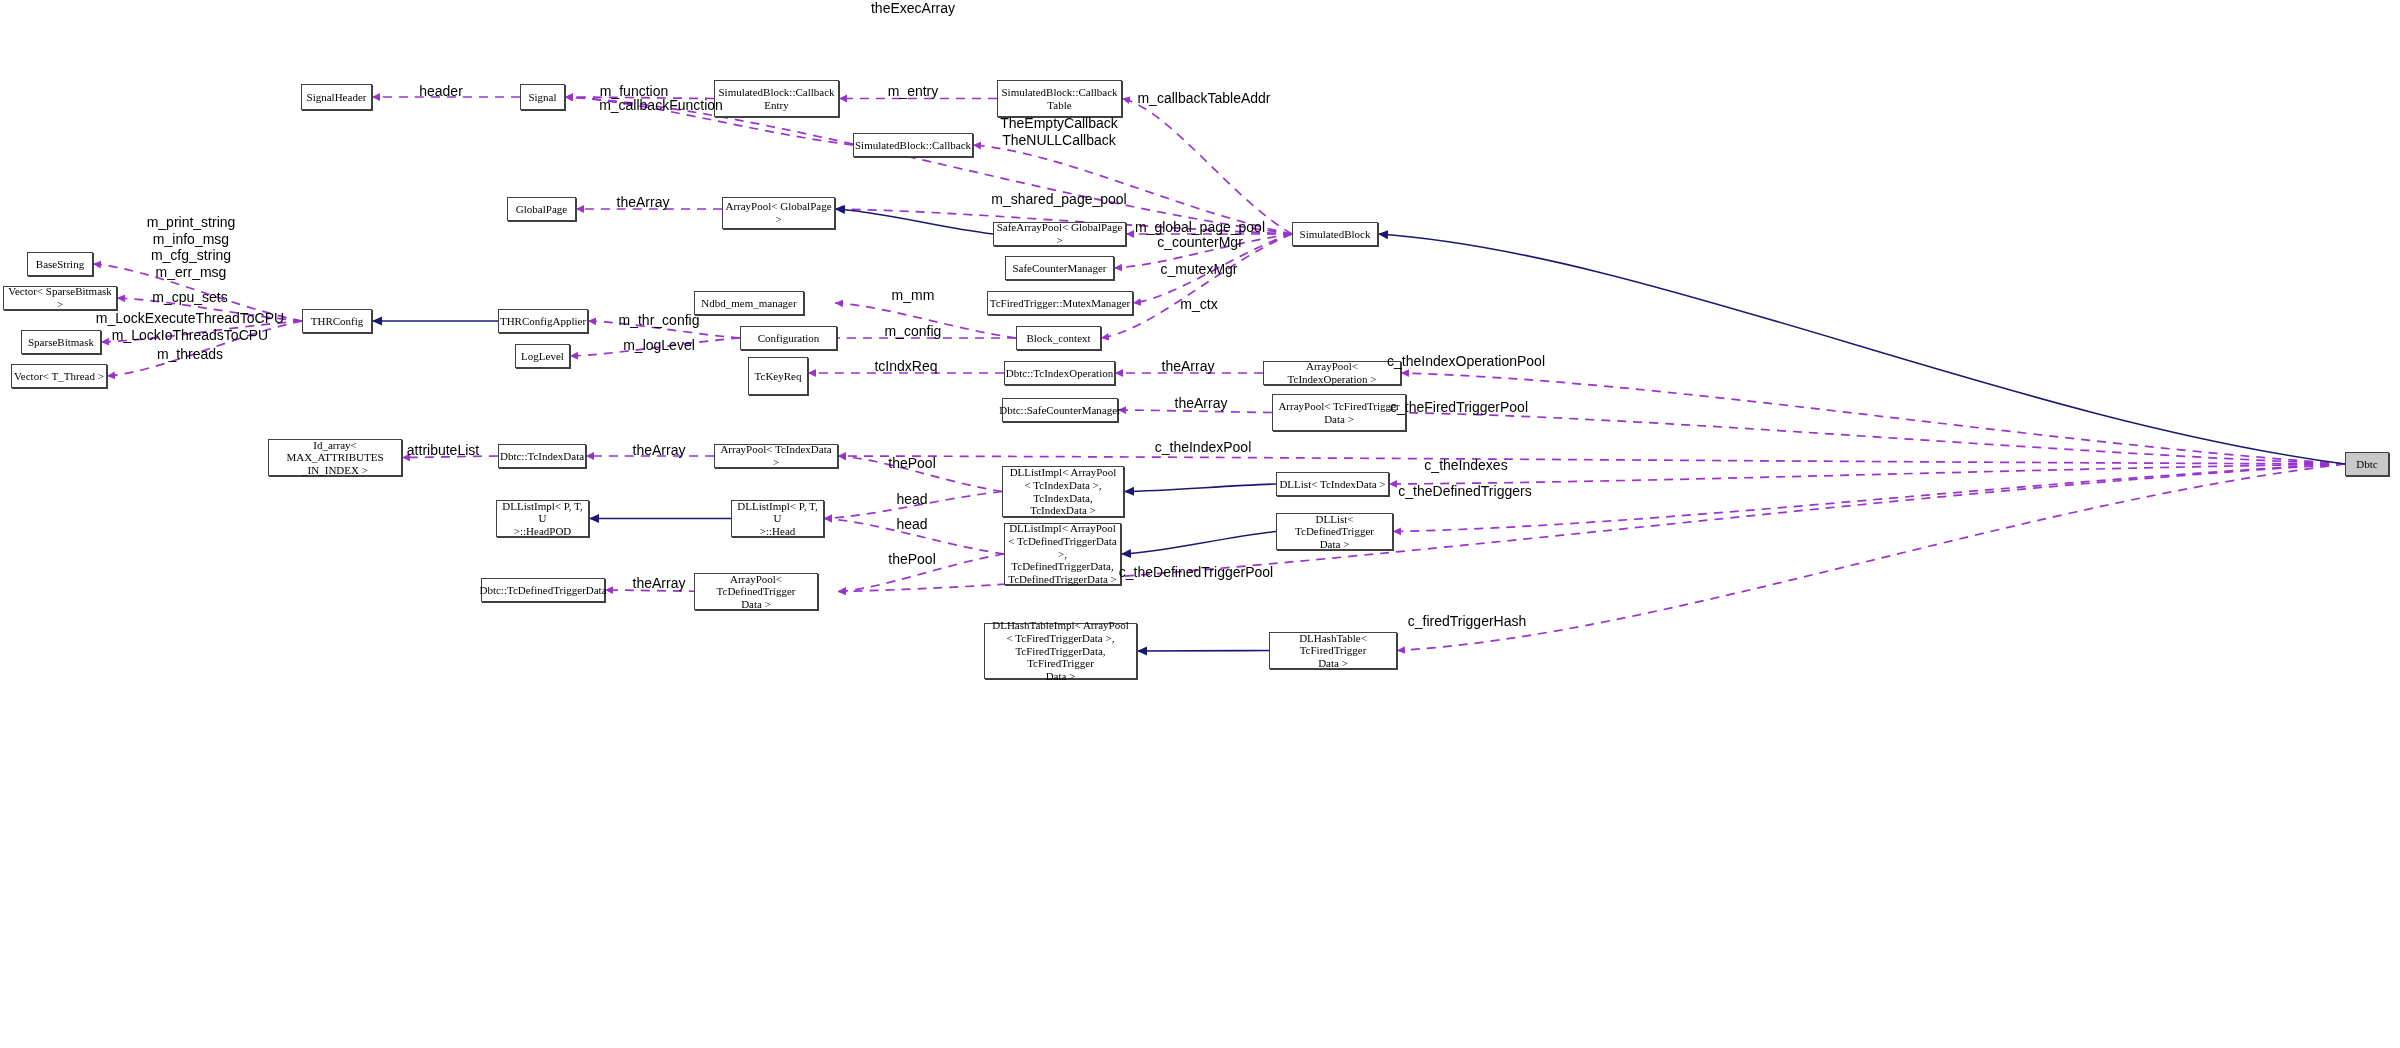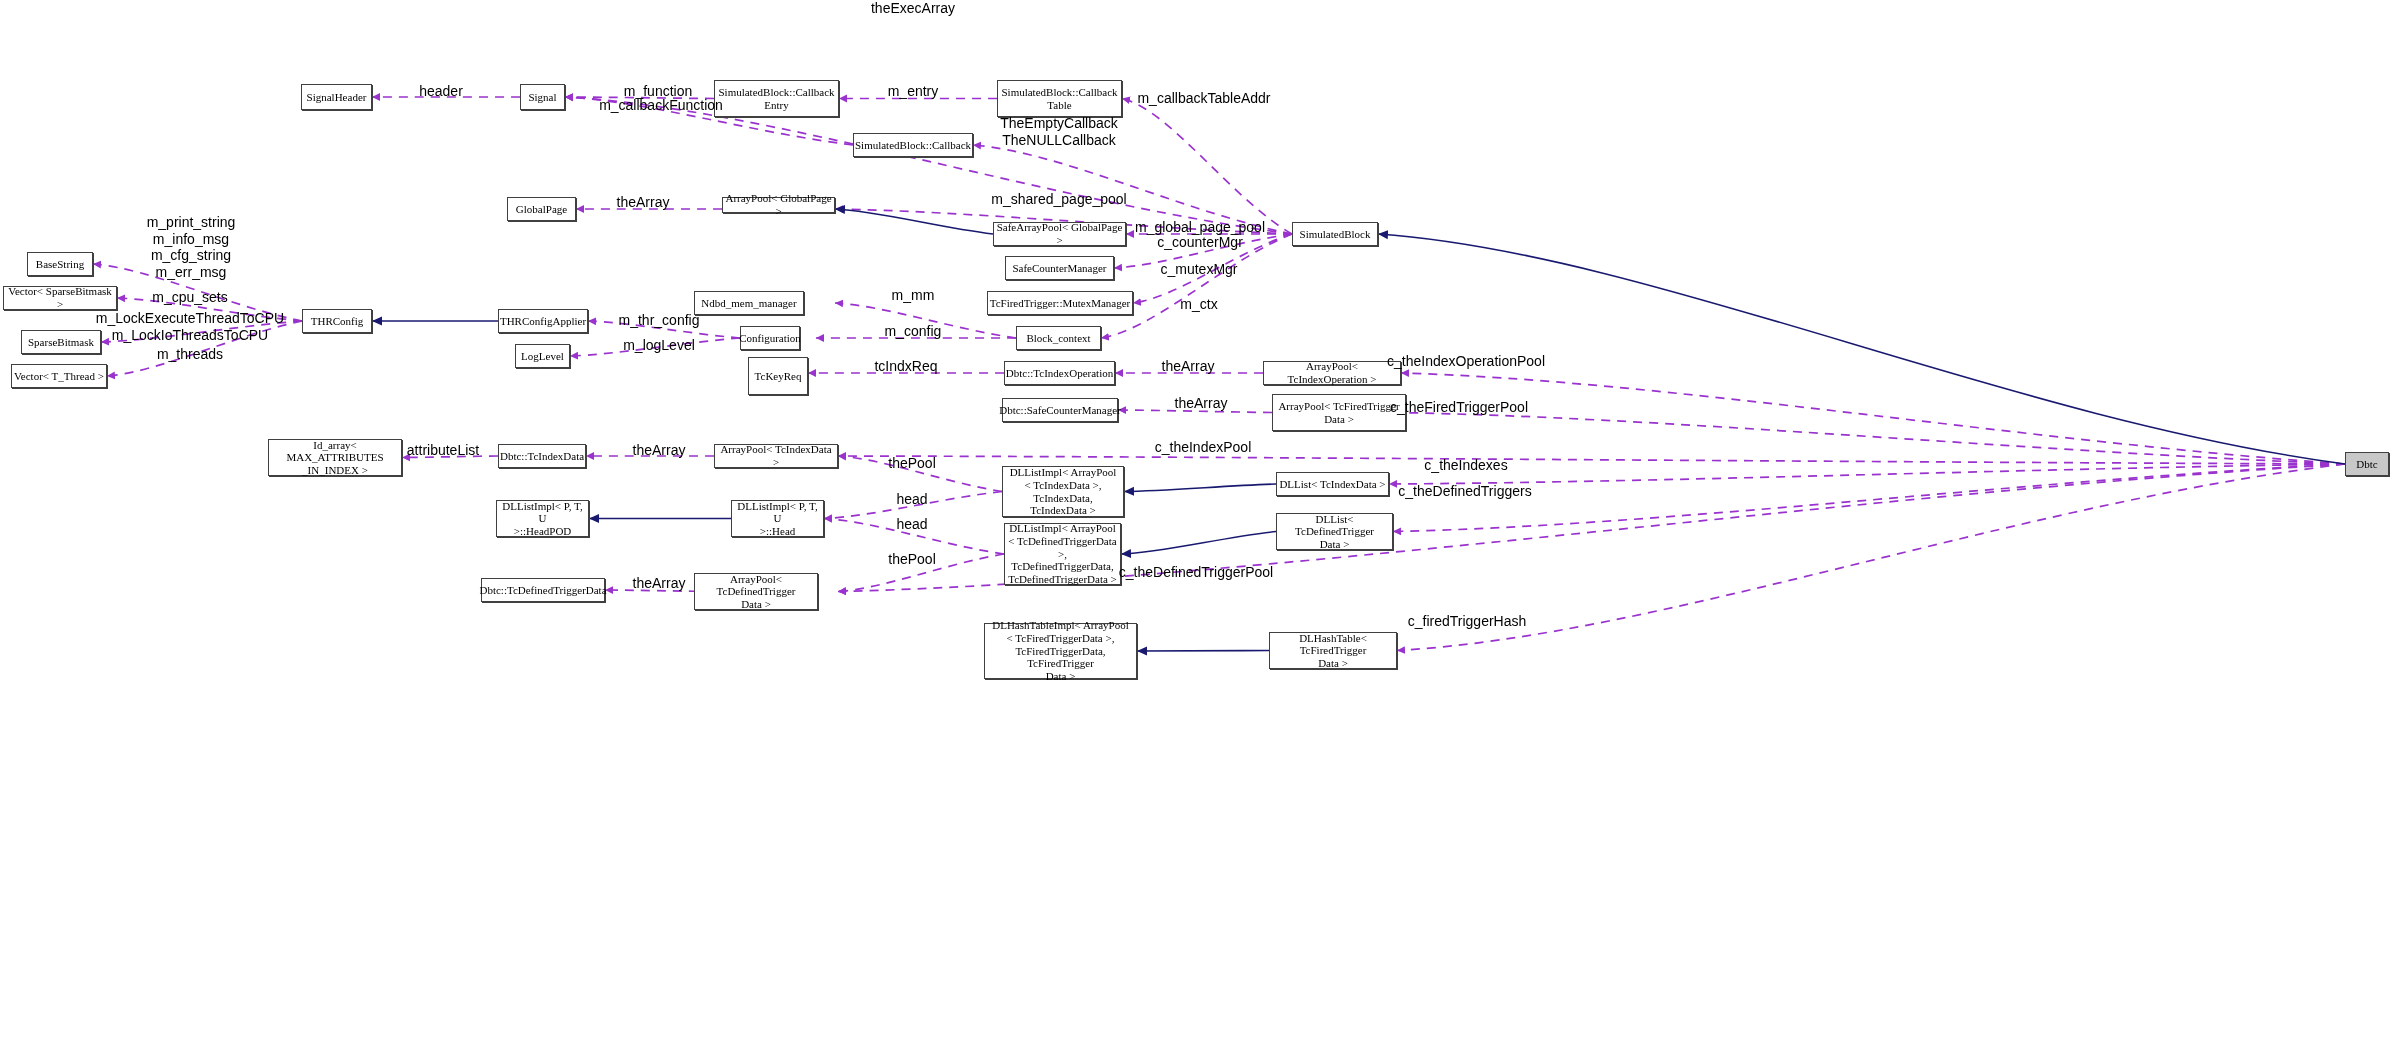--- a/index.html
+++ b/index.html
@@ -105,32 +105,32 @@
   </svg>
   <div id="node-layer">
       <div class="node" style="left: 301px; top: 84px; width: 71px; height: 26px;">SignalHeader</div>
       <div class="node" style="left: 520px; top: 84px; width: 45px; height: 26px;">Signal</div>
       <div class="node" style="left: 714px; top: 80px; width: 125px; height: 37px;">SimulatedBlock::Callback
 Entry</div>
       <div class="node" style="left: 997px; top: 80px; width: 125px; height: 37px;">SimulatedBlock::Callback
 Table</div>
       <div class="node" style="left: 853px; top: 133px; width: 120px; height: 24px;">SimulatedBlock::Callback</div>
       <div class="node" style="left: 507px; top: 197px; width: 69px; height: 24px;">GlobalPage</div>
-      <div class="node" style="left: 722px; top: 197px; width: 113px; height: 16px;">ArrayPool&lt; GlobalPage &gt;</div>
+      <div class="node" style="left: 722px; top: 197px; width: 113px; height: 32px;">ArrayPool&lt; GlobalPage &gt;</div>
       <div class="node" style="left: 993px; top: 222px; width: 133px; height: 24px;">SafeArrayPool&lt; GlobalPage &gt;</div>
       <div class="node" style="left: 1292px; top: 222px; width: 86px; height: 24px;">SimulatedBlock</div>
       <div class="node" style="left: 27px; top: 252px; width: 66px; height: 24px;">BaseString</div>
       <div class="node" style="left: 1005px; top: 256px; width: 109px; height: 24px;">SafeCounterManager</div>
       <div class="node" style="left: 3px; top: 286px; width: 114px; height: 24px;">Vector&lt; SparseBitmask &gt;</div>
       <div class="node" style="left: 694px; top: 291px; width: 110px; height: 24px;">Ndbd_mem_manager</div>
       <div class="node" style="left: 987px; top: 291px; width: 146px; height: 24px;">TcFiredTrigger::MutexManager</div>
       <div class="node" style="left: 302px; top: 309px; width: 70px; height: 24px;">THRConfig</div>
       <div class="node" style="left: 498px; top: 309px; width: 90px; height: 24px;">THRConfigApplier</div>
       <div class="node" style="left: 21px; top: 330px; width: 80px; height: 24px;">SparseBitmask</div>
-      <div class="node" style="left: 740px; top: 326px; width: 60px; height: 24px;">Configuration</div>
+      <div class="node" style="left: 740px; top: 326px; width: 97px; height: 24px;">Configuration</div>
       <div class="node" style="left: 1016px; top: 326px; width: 85px; height: 24px;">Block_context</div>
       <div class="node" style="left: 515px; top: 344px; width: 55px; height: 24px;">LogLevel</div>
       <div class="node" style="left: 748px; top: 357px; width: 60px; height: 38px;">TcKeyReq</div>
       <div class="node" style="left: 1004px; top: 361px; width: 111px; height: 24px;">Dbtc::TcIndexOperation</div>
       <div class="node" style="left: 1263px; top: 361px; width: 138px; height: 24px;">ArrayPool&lt; TcIndexOperation &gt;</div>
       <div class="node" style="left: 11px; top: 364px; width: 96px; height: 24px;">Vector&lt; T_Thread &gt;</div>
       <div class="node" style="left: 1002px; top: 398px; width: 116px; height: 24px;">Dbtc::SafeCounterManager</div>
       <div class="node" style="left: 1272px; top: 394px; width: 134px; height: 37px;">ArrayPool&lt; TcFiredTrigger
 Data &gt;</div>
       <div class="node" style="left: 268px; top: 439px; width: 134px; height: 37px;">Id_array&lt; MAX_ATTRIBUTES
@@ -158,21 +158,21 @@
       <div class="node" style="left: 984px; top: 623px; width: 153px; height: 56px;">DLHashTableImpl&lt; ArrayPool
 &lt; TcFiredTriggerData &gt;,
 TcFiredTriggerData, TcFiredTrigger
 Data &gt;</div>
       <div class="node" style="left: 1269px; top: 632px; width: 128px; height: 37px;">DLHashTable&lt; TcFiredTrigger
 Data &gt;</div>
     </div>
   <div id="label-layer">
       <div class="elabel" style="left: 913px; top: 8px;">theExecArray</div>
       <div class="elabel" style="left: 441px; top: 91px;">header</div>
-      <div class="elabel" style="left: 654px; top: 91px; padding-left: 8px;">m_function</div>
+      <div class="elabel" style="left: 630px; top: 91px; padding-left: 8px;">m_function</div>
       <div class="elabel" style="left: 661px; top: 105px;">m_callbackFunction</div>
       <div class="elabel" style="left: 913px; top: 91px;">m_entry</div>
       <div class="elabel" style="left: 1204px; top: 98px;">m_callbackTableAddr</div>
       <div class="elabel" style="left: 1059px; top: 132px;">TheEmptyCallback
 TheNULLCallback</div>
       <div class="elabel" style="left: 643px; top: 202px;">theArray</div>
       <div class="elabel" style="left: 1059px; top: 199px;">m_shared_page_pool</div>
       <div class="elabel" style="left: 1200px; top: 227px;">m_global_page_pool</div>
       <div class="elabel" style="left: 191px; top: 247px;">m_print_string
 m_info_msg

